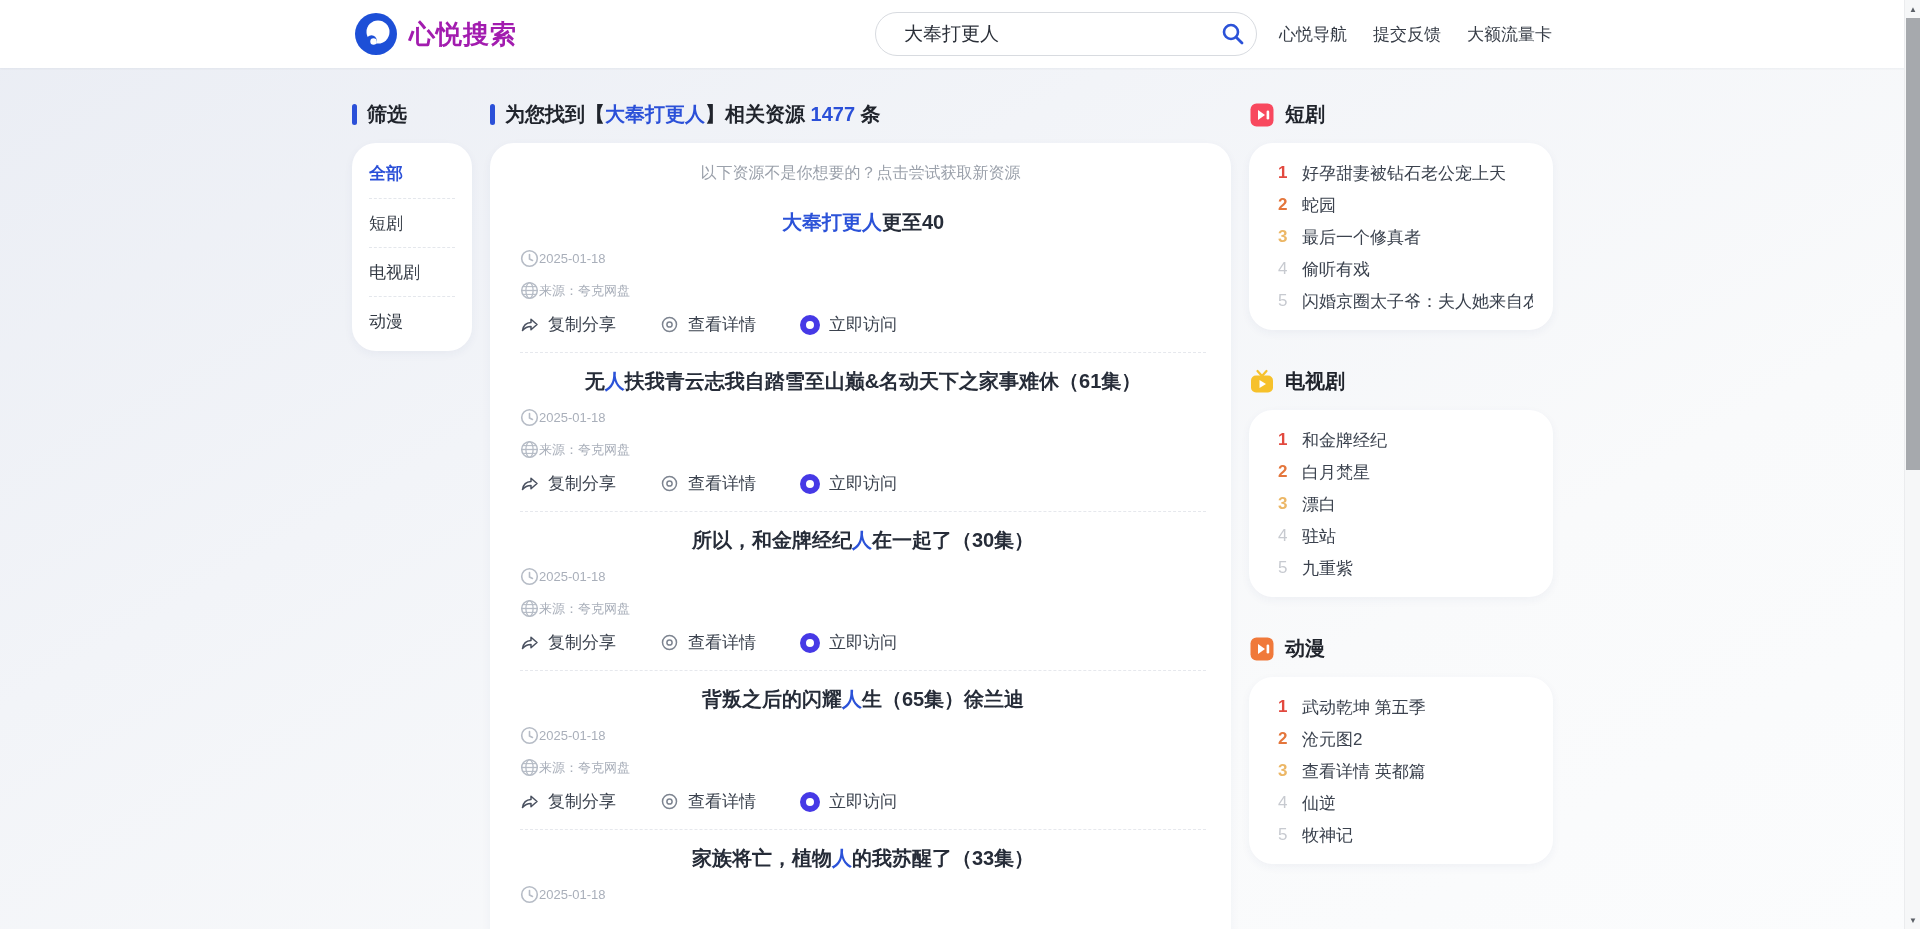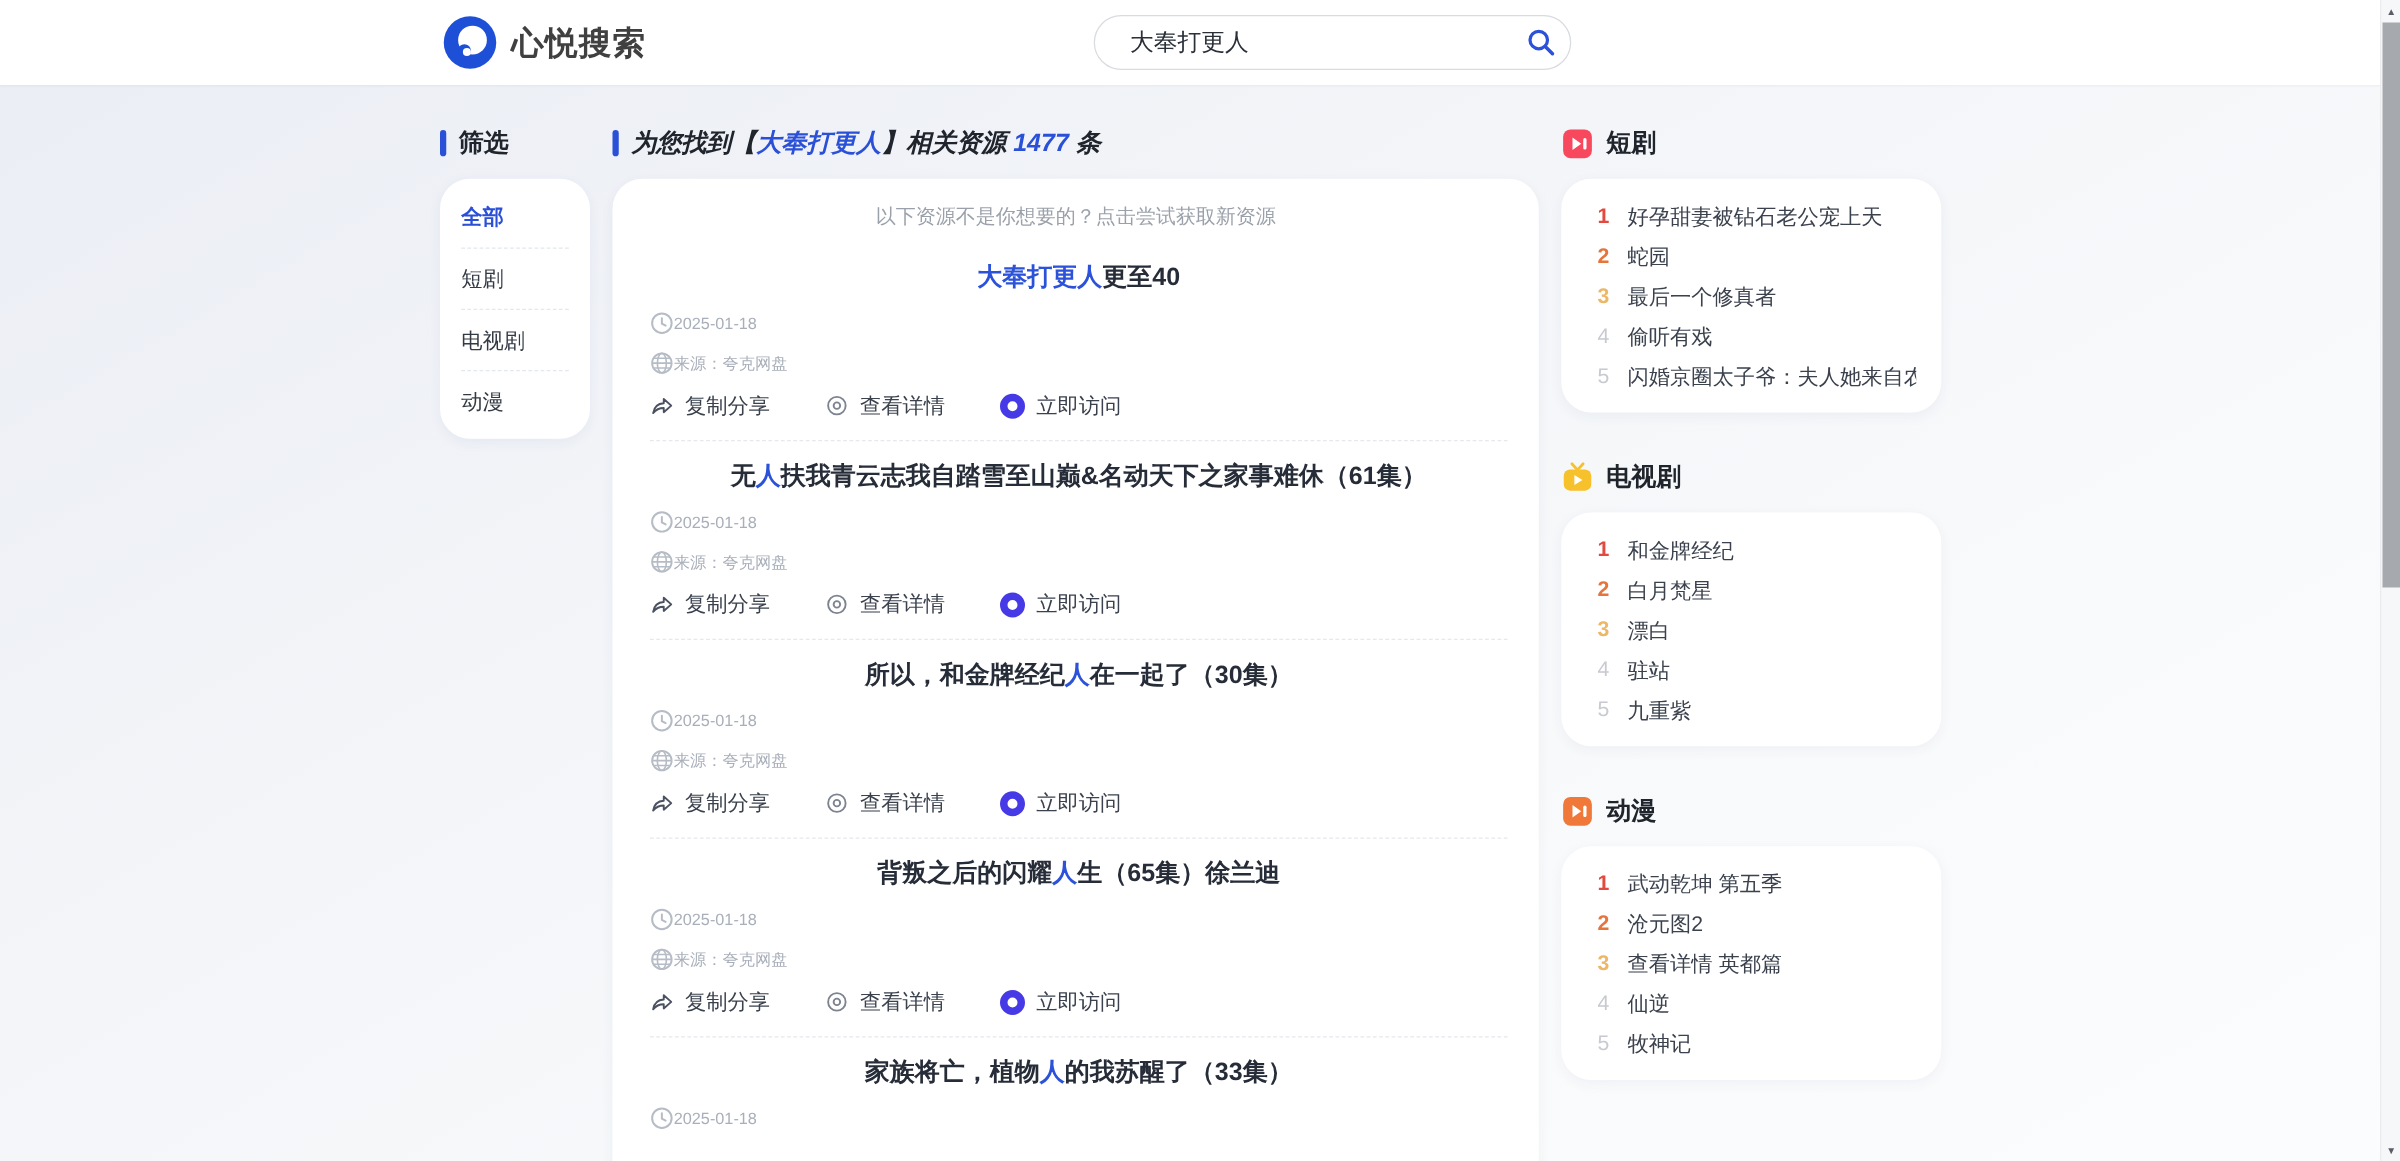--- a/index.html
+++ b/index.html
@@ -6,21 +6,21 @@
   html,body { width:1920px; height:929px; overflow:hidden; }
   body { font-family:"Liberation Sans","DejaVu Sans",sans-serif; background:#fff; }
   .page { position:relative; width:1920px; height:929px;
           background:linear-gradient(150deg,#eaedf4 0%,#f2f4f8 35%,#f9fafb 70%,#fbfcfd 100%); }
 
   
   .topbar { position:absolute; top:0; left:0; width:1920px; height:68px; background:#fff;
             box-shadow:0 1px 2px rgba(20,30,60,.05); z-index:5; }
   .logo { position:absolute; left:354px; top:12px; display:flex; align-items:center; gap:11px; }
   .logo-badge { width:44px; height:44px; }
-  .logo-text { font-size:26px; font-weight:700; color:#404040; letter-spacing:1px; }
+  .logo-text { font-size:26px; font-weight:700; color:#a21caf; letter-spacing:1px; }
   .searchbox { position:absolute; left:875px; top:12px; width:382px; height:44px;
                border:1px solid #d8dbe0; border-radius:22px; background:#fff;
                display:flex; align-items:center; }
   .searchbox input { flex:1; border:none; outline:none; background:transparent;
                      font-size:19px; color:#2a2f38; padding:0 10px 0 28px;
                      font-family:"Liberation Sans","DejaVu Sans",sans-serif; }
   .search-btn { width:46px; height:42px; border:none; background:transparent; cursor:pointer;
                 display:flex; align-items:center; justify-content:center; }
   .topnav { position:absolute; right:368px; top:0; height:68px; display:flex; align-items:center; gap:26px; }
   .topnav a { font-size:17px; color:#363c46; text-decoration:none; white-space:nowrap; }
@@ -37,21 +37,21 @@
   .card { background:#fff; border-radius:24px; box-shadow:0 3px 10px rgba(40,60,110,.05); }
 
   
   .f-card { width:120px; padding:6px 0; }
   .f-item { margin:0 17px; height:49px; line-height:49px; font-size:17px; color:#333a44;
             cursor:pointer; }
   .f-item + .f-item { border-top:1px dashed #e4e7ec; }
   .f-item.active { color:#2b50d8; font-weight:700; }
 
   
-  .r-heading { font-size:20px; font-weight:700; color:#20242c; white-space:nowrap;font-style:italic; }
+  .r-heading { font-size:20px; font-weight:700; color:#20242c; white-space:nowrap; }
   .r-heading .hl { color:#2b50d8; }
   .main-card { width:741px; height:1010px; padding-top:20px; overflow:hidden; }
   .notice { text-align:center; font-size:16px; color:#9ba1ab; margin-bottom:10px; cursor:pointer; }
   .result { margin:0 25px 0 30px; padding:14px 0 16px 0;text-align:center; }
   .result + .result { border-top:1px dashed #e6e8ed; }
   .r-title { font-size:20px; font-weight:700; color:#262c38; line-height:28px; margin-bottom:13px; cursor:pointer; }
   .r-title .hl { color:#2b52d8; }
   .meta { display:flex; align-items:center; font-size:13px; color:#a9afba; margin-bottom:13px; }
   .meta svg { flex:none; }
   .actions { display:flex; align-items:center; gap:44px; margin-top:2px; }
@@ -94,20 +94,25 @@
     <div class="searchbox">
       <input type="text" value="大奉打更人" style="">
       <button class="search-btn">
         <svg width="26" height="26" viewBox="0 0 26 26">
           <circle cx="11" cy="11" r="7" fill="none" stroke="#2b52d8" stroke-width="2.6"></circle>
           <line x1="16.2" y1="16.2" x2="22" y2="22" stroke="#2b52d8" stroke-width="2.8" stroke-linecap="round"></line>
         </svg>
       </button>
     </div>
 
+    <nav class="topnav">
+      <a href="#">心悦导航</a>
+      <a href="#">提交反馈</a>
+      <a href="#">大额流量卡</a>
+    </nav>
   </header>
 
   <aside class="col-left">
     <div class="sec-head">
       <span class="blue-bar"></span>
       <span class="sec-title">筛选</span>
     </div>
     <div class="card f-card">
       <div class="f-item active">全部</div>
       <div class="f-item">短剧</div>

